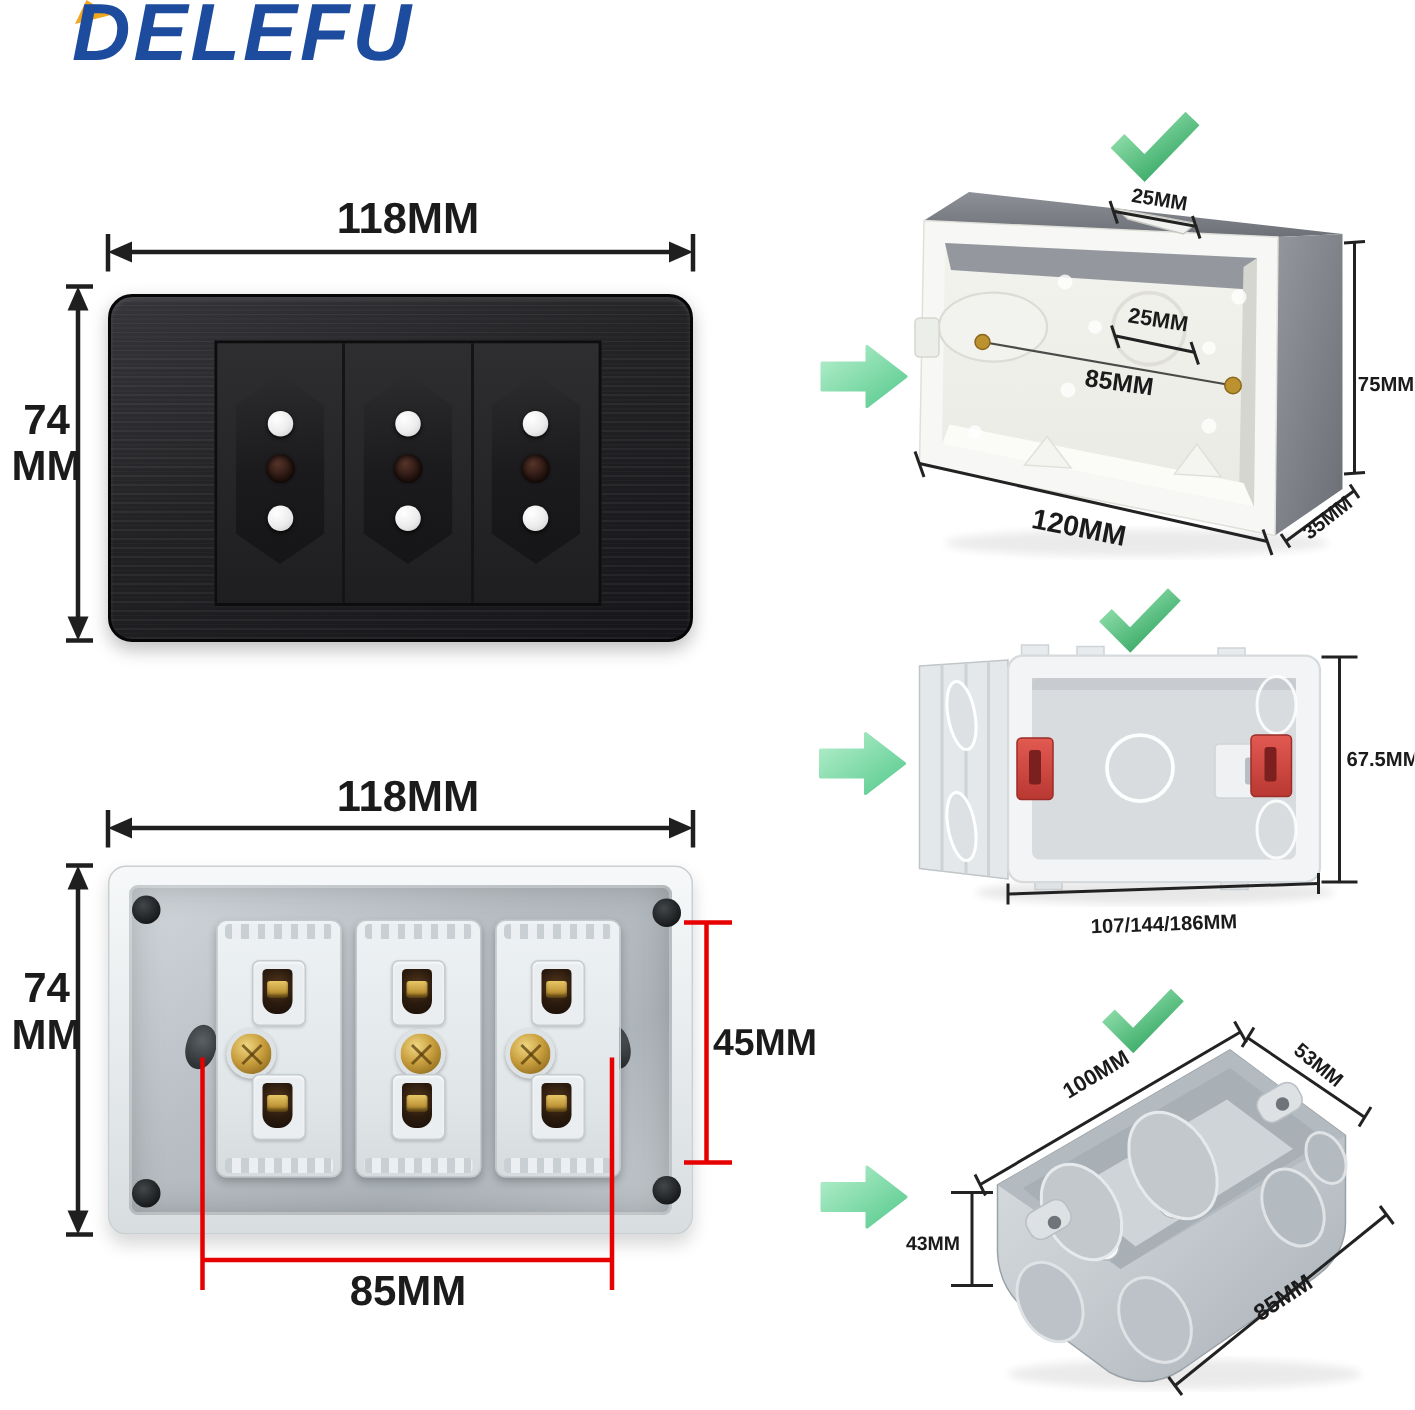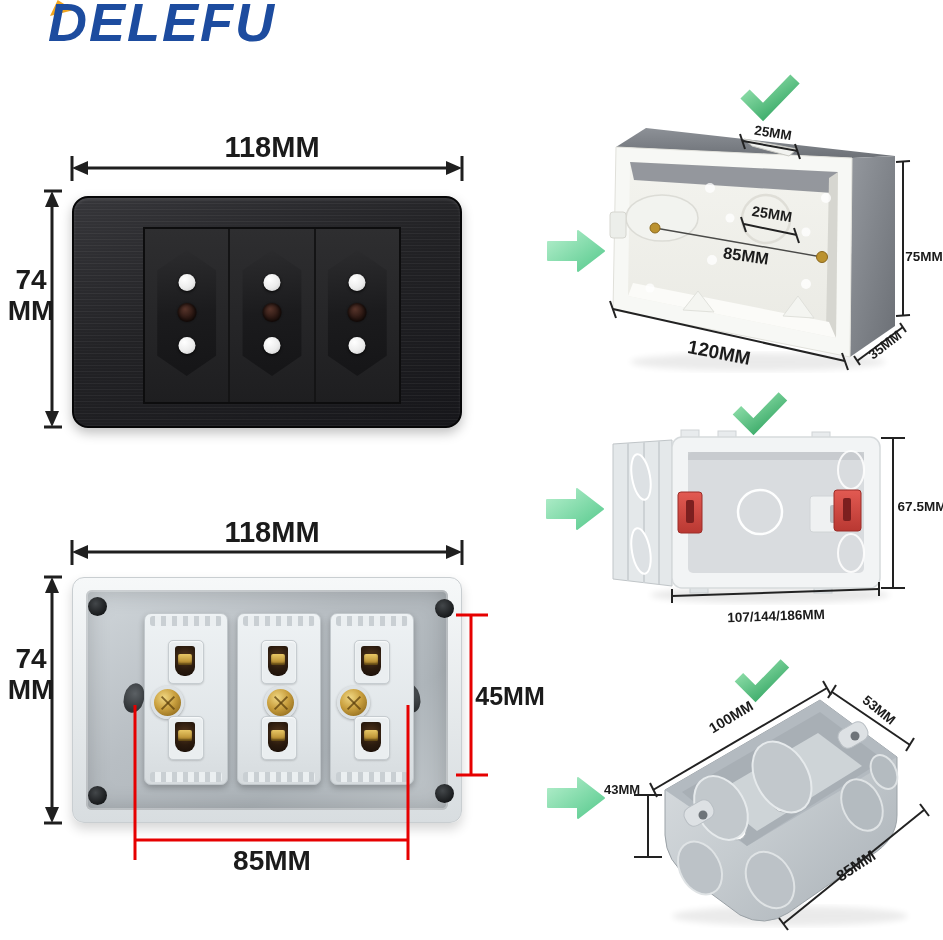--- a/index.html
+++ b/index.html
@@ -379,16 +379,16 @@
   <div class="lbl" style="left:746px;top:256px;font-size:16.5px;transform:translate(-50%,-50%) rotate(8deg)">85MM</div>
   <div class="lbl" style="left:719px;top:353px;font-size:19px;transform:translate(-50%,-50%) rotate(11deg)">120MM</div>
   <div class="lbl" style="left:924px;top:256px;font-size:13.5px;transform:translate(-50%,-50%)">75MM</div>
   <div class="lbl" style="left:885px;top:345px;font-size:13.5px;transform:translate(-50%,-50%) rotate(-38deg)">35MM</div>
 
   <div class="lbl" style="left:922px;top:506px;font-size:13.5px;transform:translate(-50%,-50%)">67.5MM</div>
   <div class="lbl" style="left:776px;top:616px;font-size:13.5px;transform:translate(-50%,-50%) rotate(-2deg)">107/144/186MM</div>
 
   <div class="lbl" style="left:731px;top:717px;font-size:14.5px;transform:translate(-50%,-50%) rotate(-31deg)">100MM</div>
   <div class="lbl" style="left:879px;top:710px;font-size:13.5px;transform:translate(-50%,-50%) rotate(39deg)">53MM</div>
-  <div class="lbl" style="left:622px;top:789px;font-size:13px;transform:translate(-50%,-50%)">43MM</div>
+  <div class="lbl" style="left:622px;top:829px;font-size:13px;transform:translate(-50%,-50%)">43MM</div>
   <div class="lbl" style="left:856px;top:866px;font-size:15.5px;transform:translate(-50%,-50%) rotate(-33deg)">85MM</div>
 
 </div>
 
 </body></html>

